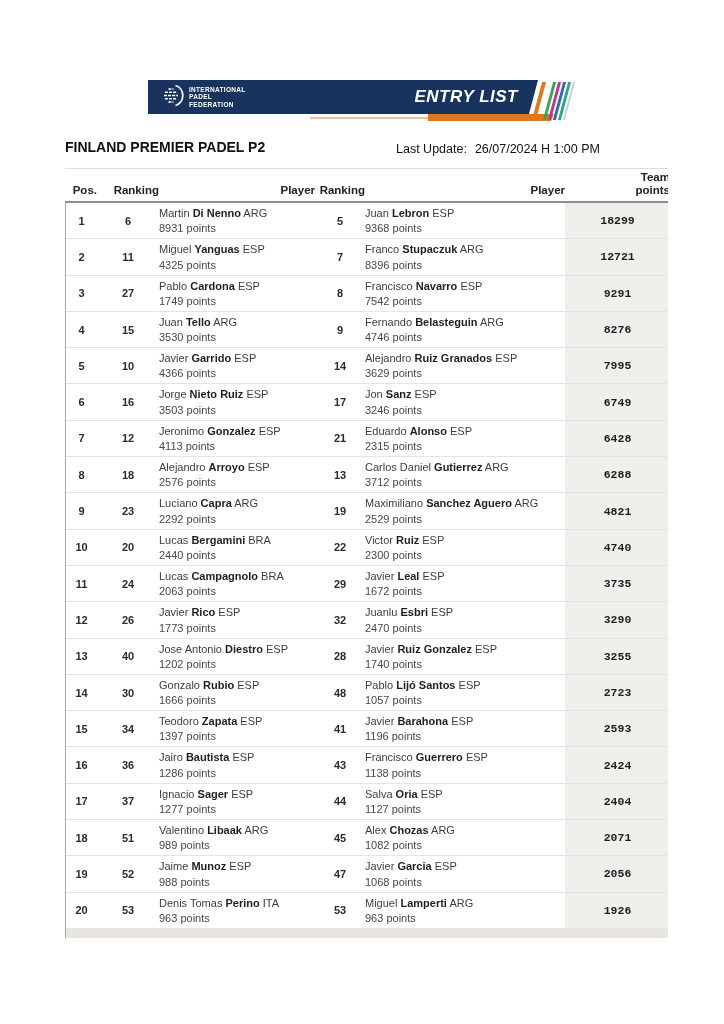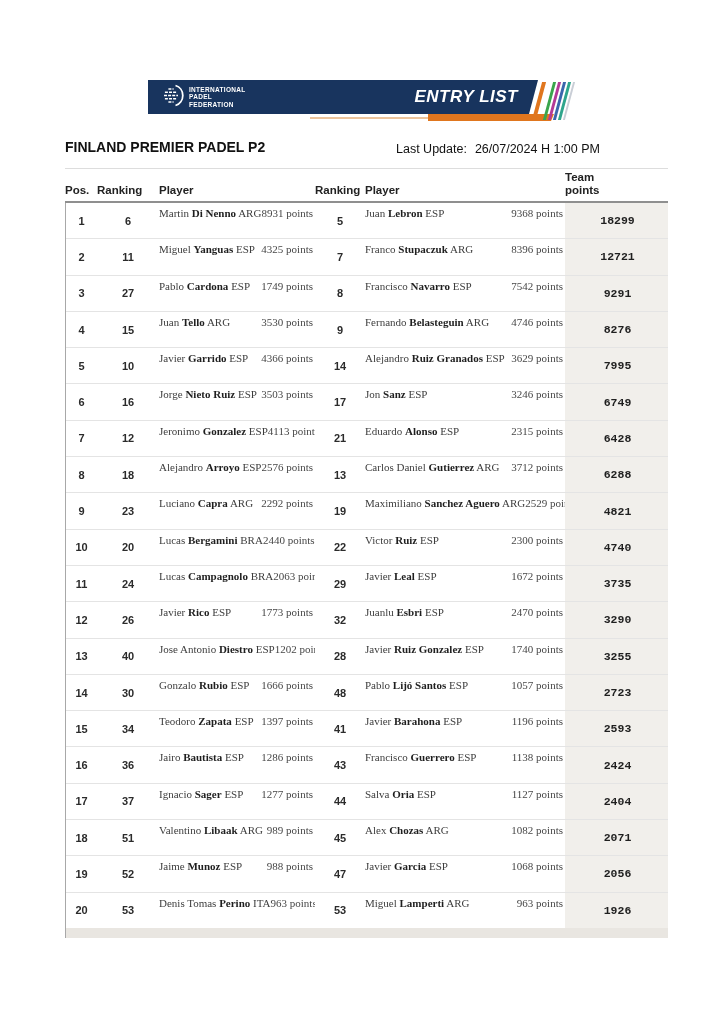--- a/index.html
+++ b/index.html
@@ -29,29 +29,29 @@
   .doc-title{position:absolute;left:65px;top:139px;font-weight:bold;font-size:14px;color:#111;}
   .last-update{position:absolute;left:396px;top:142px;font-size:12.5px;color:#111;display:flex;gap:8px;white-space:nowrap;}
   
   .table{position:absolute;left:65px;top:168px;width:605px;font-size:11px;}
   .thead{
     display:grid;grid-template-columns:32px 62px 156px 50px 200px 105px;
     align-items:end;min-height:28px;padding-bottom:4px;
     border-top:1px solid #dddddd;border-bottom:2px solid #8f8f8f;
     font-weight:bold;font-size:11.5px;color:#222;
   }
-  .th{text-align:left;line-height:13px;}
+  .th{text-align:right;line-height:13px;}
   .tbody{border-left:1px solid #a8a8a8;}
   .row{
     display:grid;grid-template-columns:31px 62px 156px 50px 200px 105px;
     height:35.3px;border-top:1px solid #e4e4e4;
   }
   .row:first-child{border-top:none;}
   .cell-num{display:flex;align-items:center;justify-content:center;font-weight:bold;color:#2b2b2b;}
-  .cell-player{display:flex;flex-direction:row;justify-content:space-between;padding:3px 2px 3px 0;line-height:14px;overflow:hidden;font-family:Liberation Serif, serif;}
+  .cell-player{display:flex;flex-direction:column;justify-content:space-between;padding:3px 2px 3px 0;line-height:14px;overflow:hidden;}
   .name-line{color:#3d3d3d;white-space:nowrap;}
   .name-line b{color:#1f1f1f;}
   .pts-line{color:#474747;white-space:nowrap;}
   .cell-team{display:flex;align-items:center;justify-content:center;font-weight:bold;font-size:11.5px;background:#f1efeb;color:#1f1f1f;font-family:Liberation Mono, monospace;}
   .bottom-band{height:10px;background:#e9e6e1;border-left:1px solid #a8a8a8;}
 </style>
 </head>
 <body>
 
 <div class="page">

